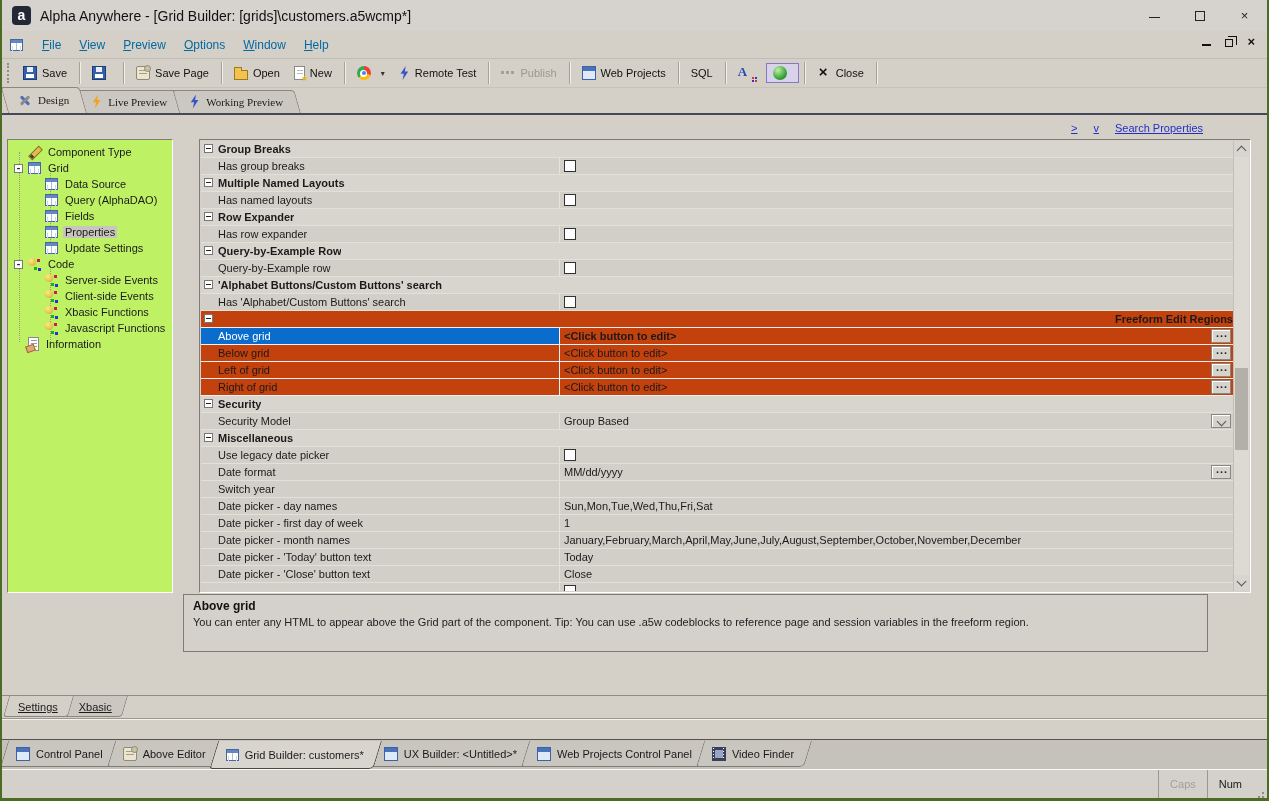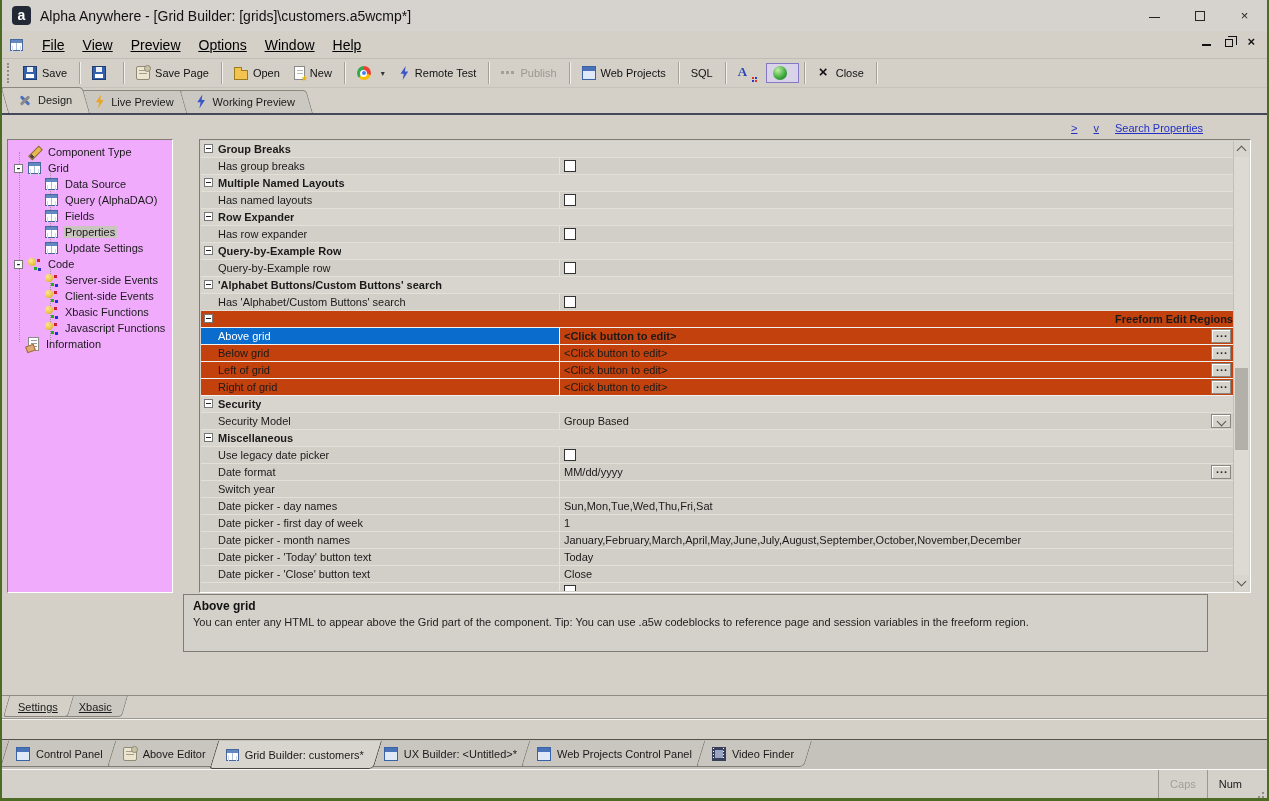--- a/index.html
+++ b/index.html
@@ -13,21 +13,21 @@
   .applogo{width:19px;height:19px;background:#232836;border-radius:4px;color:#fff;font-weight:bold;font-size:14px;line-height:18px;text-align:center;margin-right:9px;}
   .apptitle{font-size:14px;color:#111;}
   .winbtns{margin-left:auto;display:flex;height:100%;}
   .winbtn{width:45px;height:100%;display:flex;align-items:center;justify-content:center;font-size:13px;color:#222;}
   .glyph-max{width:10px;height:10px;border:1px solid #222;}
   .glyph-min{width:11px;height:1px;background:#222;margin-top:4px;}
 
   
   .menubar{position:absolute;top:31px;left:0;right:0;height:28px;background:#d4d0c8;display:flex;align-items:center;border-bottom:1px solid #c0bdb6;}
   .doc-ic{margin:0 10px 0 8px;}
-  .menu-item{padding:3px 9px;font-size:14px;color:#000000;text-decoration:underline;}
+  .menu-item{padding:3px 9px;font-size:12px;color:#0369a1;}
   .menu-item::first-letter{text-decoration:underline;}
   .childctrls{margin-left:auto;display:flex;align-items:center;gap:14px;padding-right:12px;}
   .cc-min{width:9px;height:2px;background:#111;margin-top:6px;}
   .cc-restore{width:8px;height:8px;border:1px solid #111;position:relative;background:#d4d0c8;margin-top:3px;}
   .cc-restore::before{content:"";position:absolute;left:2px;top:-4px;width:8px;height:8px;border:1px solid #111;border-bottom:none;border-left:none;}
   .cc-close{font-weight:bold;font-size:13px;color:#111;line-height:10px;}
 
   
   .toolbar{position:absolute;top:59px;left:0;right:0;height:29px;background:#d4d0c8;display:flex;align-items:center;padding-left:3px;border-bottom:1px solid #c6c3bc;}
   .tb-grip{width:4px;height:20px;border-left:2px dotted #8f8c85;margin:0 5px 0 2px;}
@@ -80,31 +80,31 @@
   .ic-info::before{content:"";position:absolute;left:2px;top:2px;width:6px;height:1px;background:#9a9a9a;box-shadow:0 3px 0 #9a9a9a,0 6px 0 #9a9a9a;}
   .ic-info::after{content:"";position:absolute;left:-3px;bottom:-2px;width:7px;height:5px;background:#e0a875;border:1px solid #9c6b3c;transform:rotate(-20deg);}
   .ic-film{background:#39405c;}
   .ic-film::before{content:"";position:absolute;left:3px;top:3px;right:3px;bottom:3px;background:#9aa4c4;}
   .ic-film::after{content:"";position:absolute;left:1px;top:1px;width:1px;height:1px;background:#fff;box-shadow:0 3px 0 #fff,0 6px 0 #fff,0 9px 0 #fff,10px 0 0 #fff,10px 3px 0 #fff,10px 6px 0 #fff,10px 9px 0 #fff;}
 
   
   .vtabs{position:absolute;top:88px;left:0;right:0;height:27px;background:#d4d0c8;display:flex;align-items:flex-end;padding-left:6px;border-bottom:2px solid #45485a;}
   .vtab{position:relative;height:23px;padding:0 18px 0 10px;display:flex;align-items:center;gap:6px;margin-right:-6px;}
   .vtab::before{content:"";position:absolute;inset:0;background:#cbc8c1;border:1px solid #8a877f;border-bottom:none;transform:skewX(16deg);transform-origin:bottom left;border-radius:3px 4px 0 0;z-index:0;}
-  .vtab>*{position:relative;z-index:1;}
+  .vtab>*{position:relative;z-index:1;font-family:Liberation Serif, serif;}
   .vtab.active{height:26px;z-index:2;}
   .vtab.active::before{background:#d4d0c8;}
 
   
   .content{position:absolute;top:115px;left:0;right:0;height:624px;background:#d4d0c8;}
   .hlinks{position:absolute;top:7px;right:64px;display:flex;gap:16px;}
   .hlink{color:#2330c6;text-decoration:underline;font-size:11px;}
 
   
-  .tree{position:absolute;left:5px;top:24px;width:166px;height:454px;background:#f0abfc;
+  .tree{position:absolute;left:5px;top:24px;width:166px;height:454px;background:#bef264;
     border:1px solid;border-color:#7f7c76 #fff #fff #7f7c76;padding-top:4px;overflow:hidden;}
   .titem{height:16px;display:flex;align-items:center;white-space:nowrap;position:relative;z-index:1;}
   .titem.lvl0{padding-left:6px;}
   .titem.lvl1{padding-left:37px;}
   .exp{display:none;width:9px;height:9px;border:1px solid #7a7a7a;background:#fff;font:bold 9px/7px "DejaVu Sans Mono",monospace;text-align:center;color:#222;margin-right:5px;flex:none;}
   .lvl0 .exp{display:inline-block;visibility:hidden;}
   .lvl0 .exp:not(:empty){visibility:visible;}
   .titem .ic{margin-right:5px;}
   .tlabel{padding:0 2px;}
   .titem.sel .tlabel{background:#c8c5bf;}

